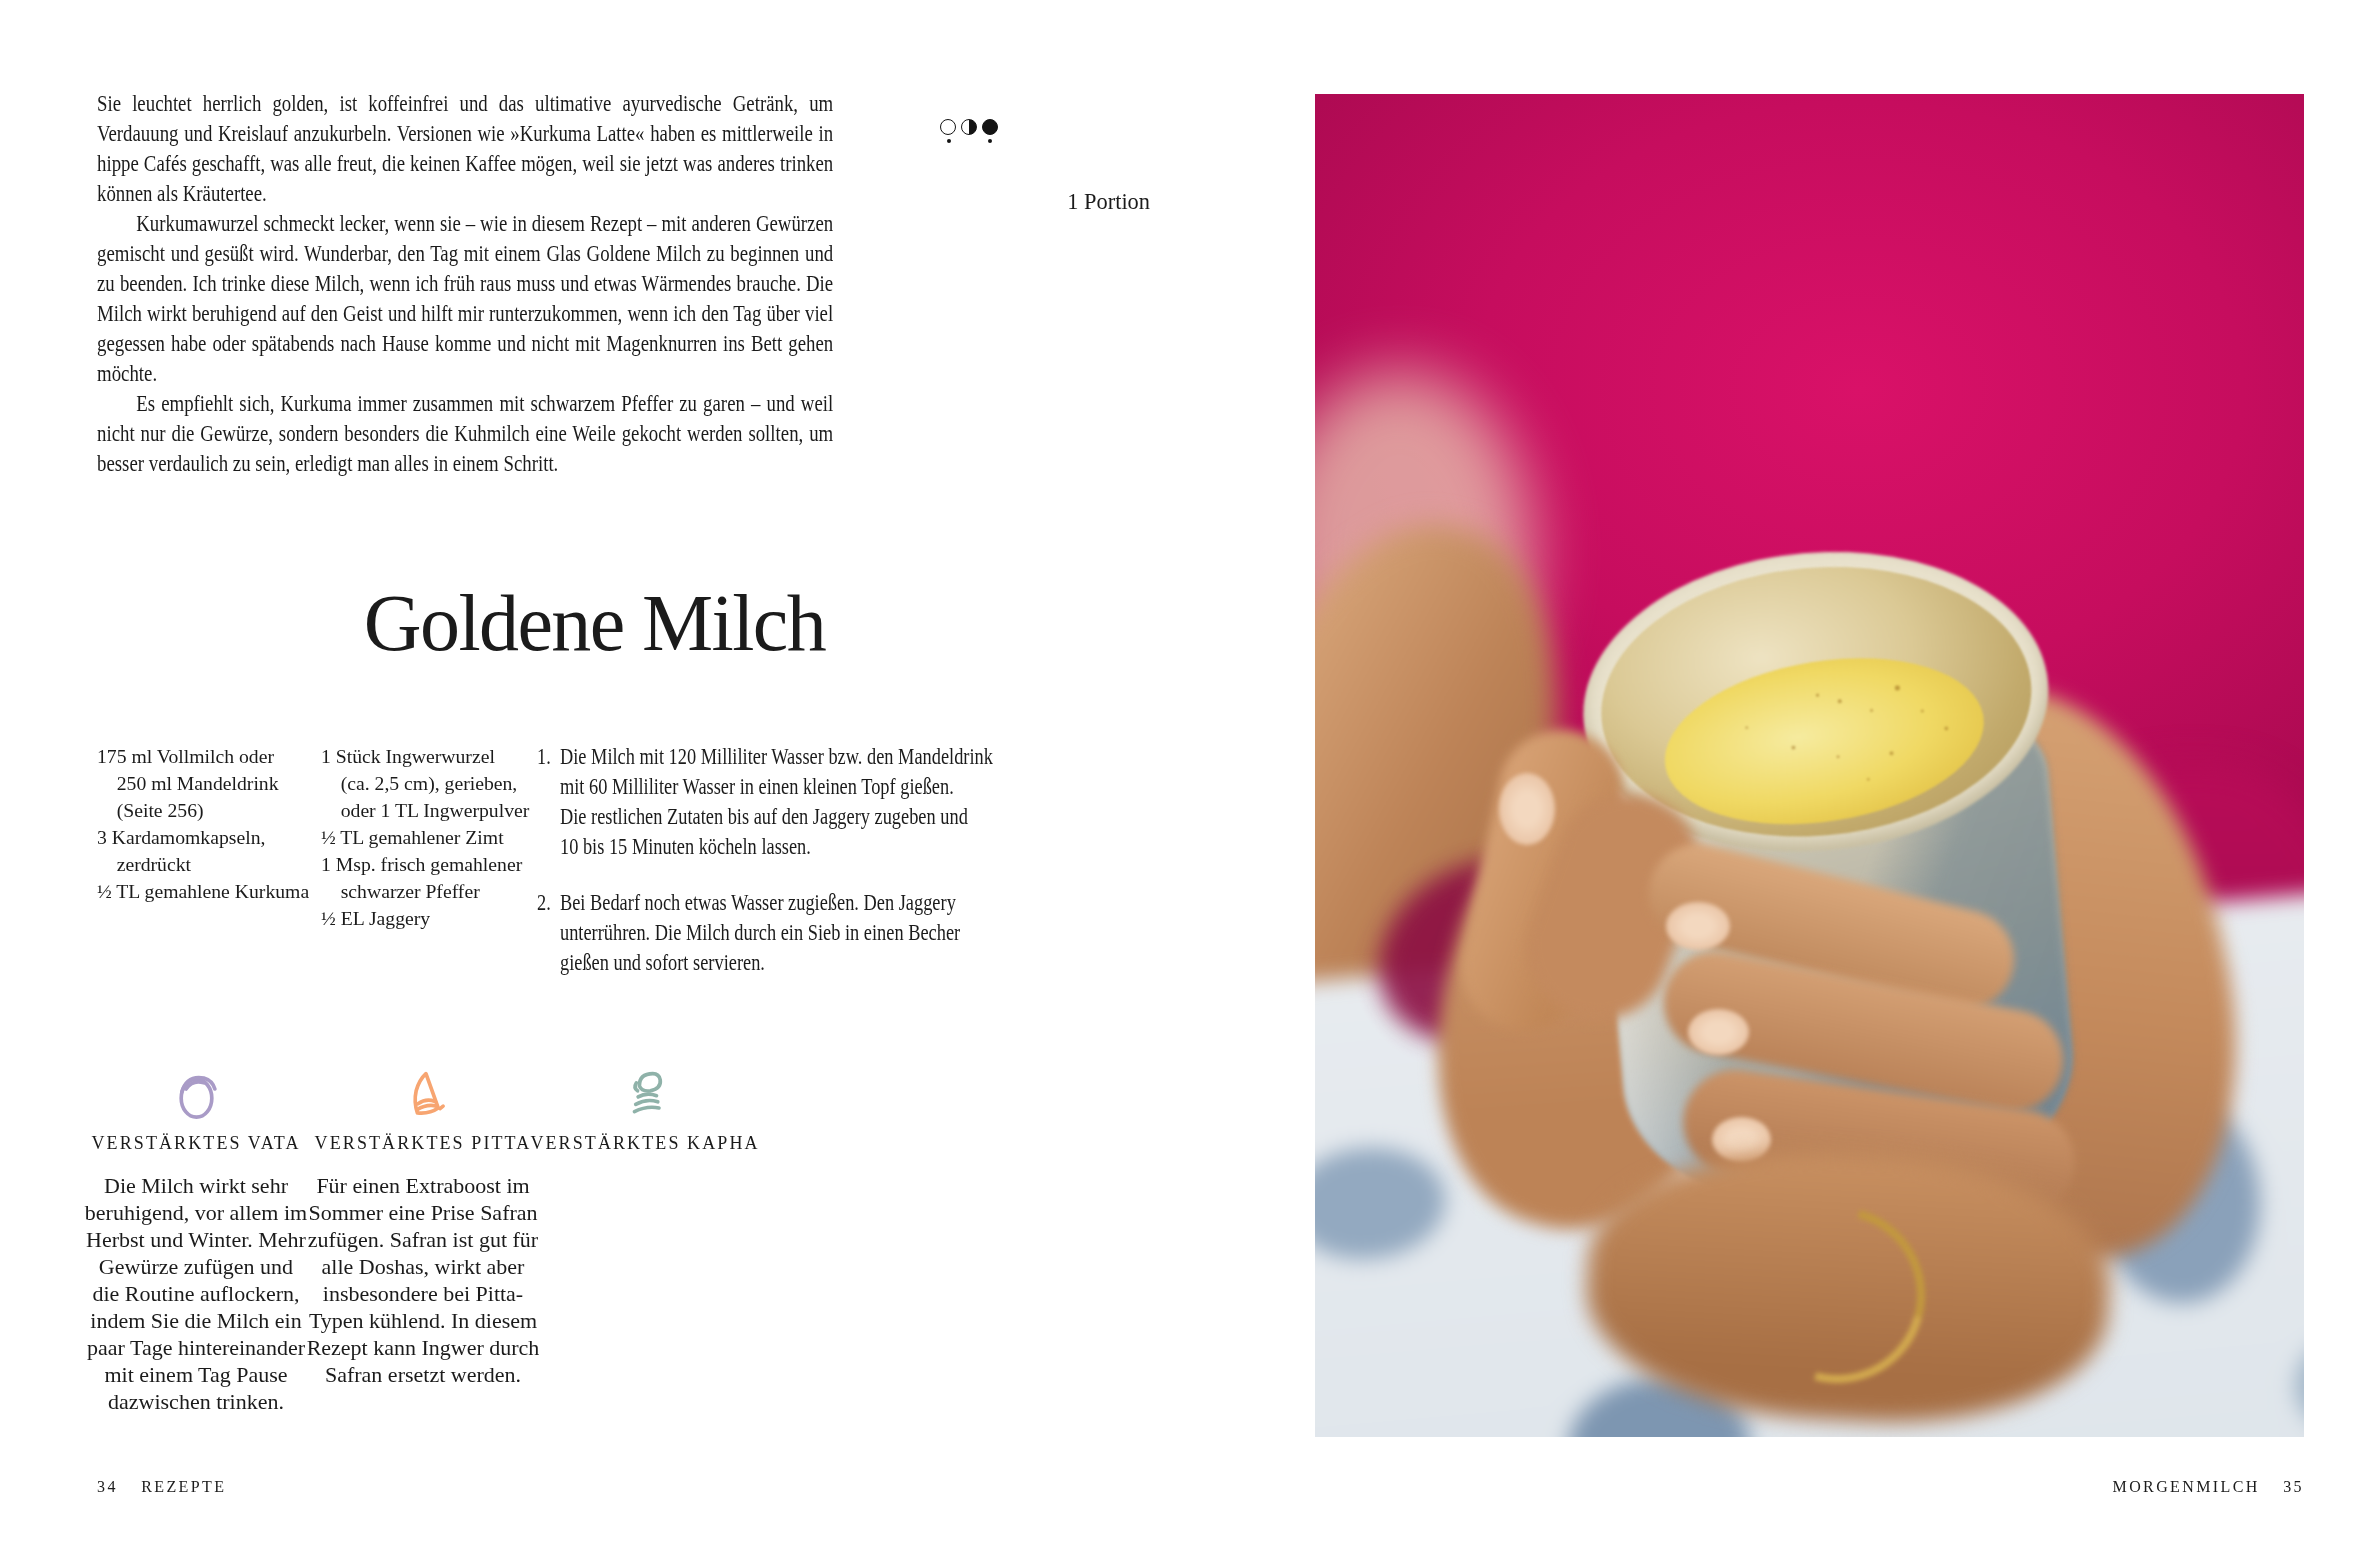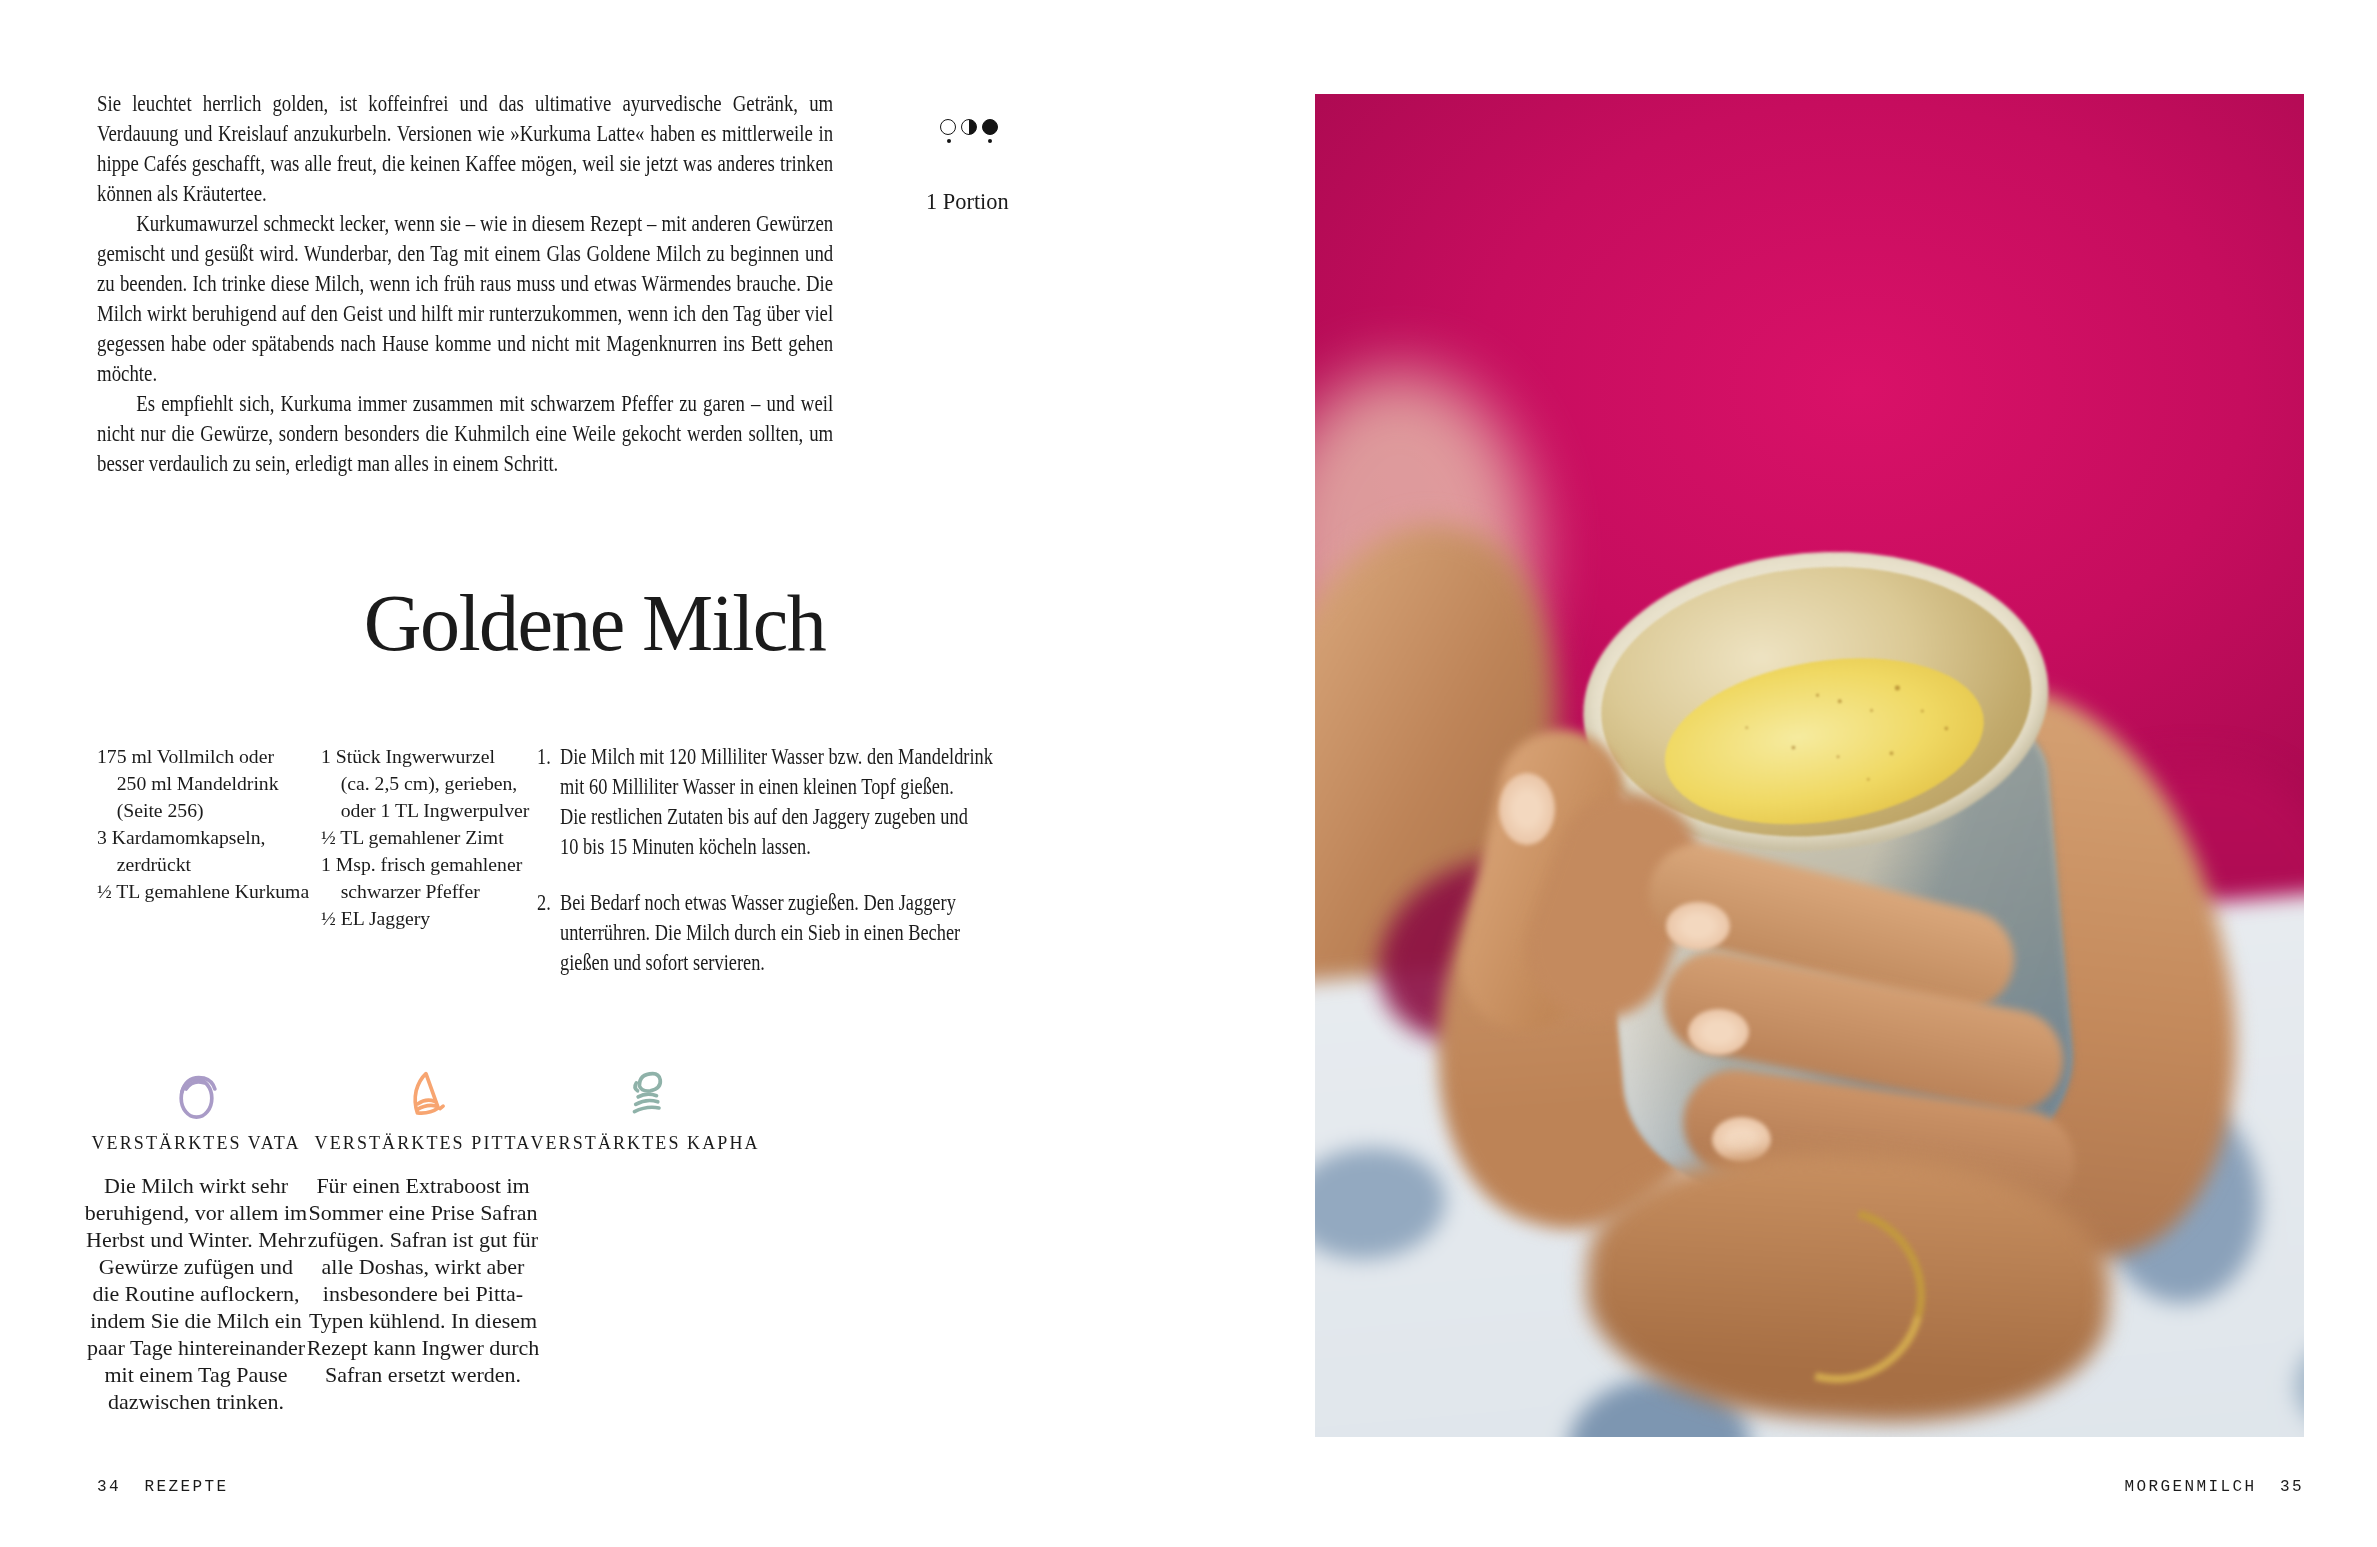--- a/index.html
+++ b/index.html
@@ -7,21 +7,21 @@
        font-family:"Liberation Serif",serif;color:#1b1b1b;}
   .spread{position:absolute;inset:0;background:#fff;border-radius:6px;}
 
   
   .intro{position:absolute;left:97px;top:89px;width:900px;
          transform:scaleX(.818);transform-origin:0 0;
          font-size:23px;line-height:30px;text-align:justify;}
   .intro p{margin:0;}
   .intro p.indented{text-indent:48px;}
 
-  .meta{position:absolute;left:926px;top:119px;width:224px;}
+  .meta{position:absolute;left:926px;top:119px;width:224px;text-align:right;}
   .moons{position:relative;display:flex;gap:4.8px;padding-left:14.4px;height:24.5px;}
   .moon{width:16px;height:16px;border-radius:50%;border:1.6px solid #141414;box-sizing:border-box;}
   .moon-half{background:linear-gradient(90deg,#ffffff 0 50%,#141414 50% 100%);}
   .moon-full{background:#141414;}
   .moon-dot{position:absolute;width:4.3px;height:4.3px;border-radius:50%;background:#141414;top:20px;}
   .dot-1{left:21px;} .dot-3{left:62px;}
   .portion{margin-top:45px;font-size:22.4px;line-height:25.6px;}
 
   .title{position:absolute;left:0;top:581px;width:1189px;margin:0;
          font-size:80px;line-height:85px;font-weight:400;letter-spacing:-1.6px;
@@ -42,21 +42,21 @@
   .dosha{position:absolute;width:234px;text-align:center;}
   .dosha-vata{left:79px;} .dosha-pitta{left:306px;} .dosha-kapha{left:528px;}
   .dosha svg{width:49px;height:49px;display:block;margin:0 auto;}
   .dosha svg *{fill:none;stroke-width:6;stroke-linecap:round;stroke-linejoin:round;}
   .icon-vata *{stroke:var(--vata,#a99bc7);}
   .icon-pitta *{stroke:var(--pitta,#f7a571);}
   .icon-kapha *{stroke:var(--kapha,#8fb2a9);}
   .dosha-heading{margin-top:14px;font-size:18px;letter-spacing:2.1px;line-height:20px;}
   .dosha-text{margin-top:19px;font-size:22px;line-height:27px;white-space:pre-line;}
 
-  .footer{position:absolute;top:1478px;font-size:16px;letter-spacing:2.4px;display:flex;gap:23.4px;font-family:Liberation Mono, monospace;}
+  .footer{position:absolute;top:1478px;font-size:16px;letter-spacing:2.4px;display:flex;gap:23.4px;}
   .footer-left{left:97px;}
   .footer-right{right:73px;}
 
   
   .photo{position:absolute;left:1315px;top:94px;width:989px;height:1343px;
          overflow:hidden;background:#c60d5e;}
   .photo div{position:absolute;}
   .ph-pink{inset:0;background:radial-gradient(852px 639px at 55% 22%,
             #d91168 0%,var(--photo_pink,#c60d5e) 45%,#ad0a52 80%,#9c094b 100%);}
   .ph-haze{left:-48px;top:277px;width:266px;height:362px;border-radius:50%;

